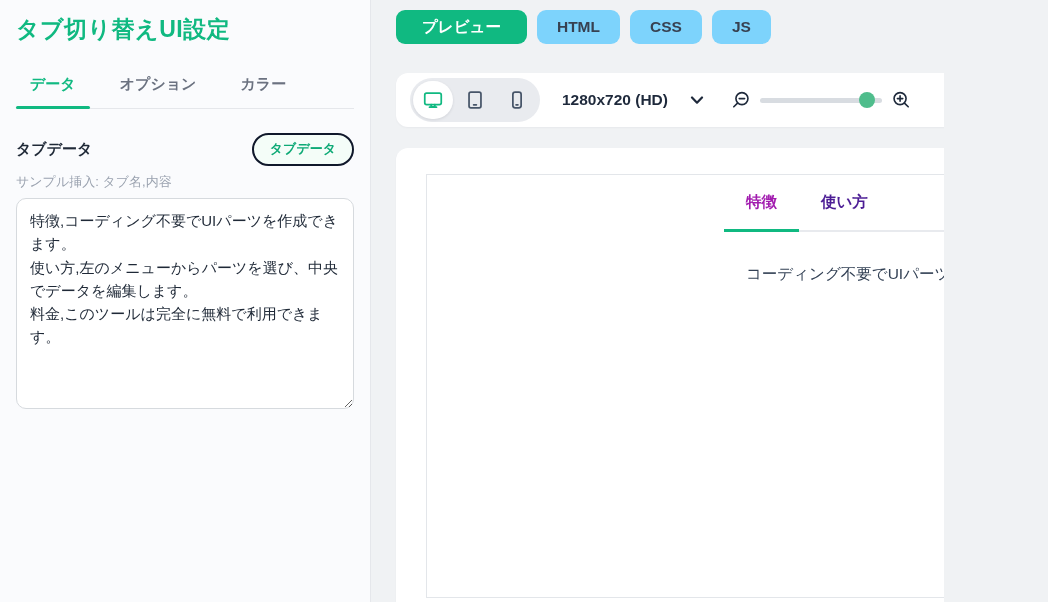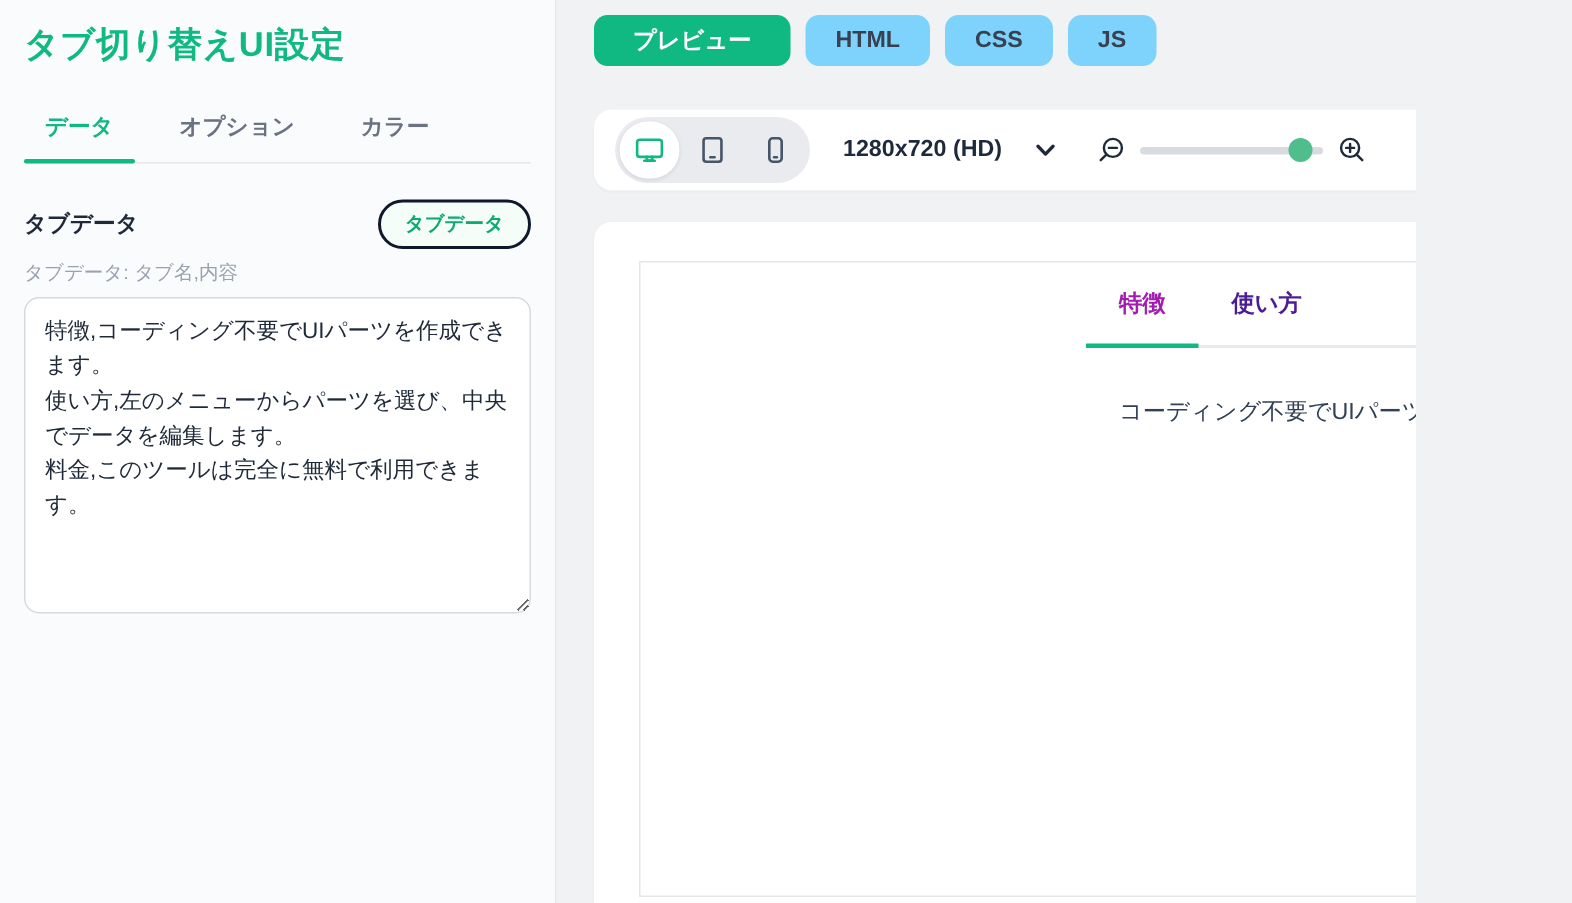--- a/index.html
+++ b/index.html
@@ -113,21 +113,21 @@
       <div class="side-tab active">データ</div>
       <div class="side-tab">オプション</div>
       <div class="side-tab">カラー</div>
     </nav>
 
     <div class="field-head">
       <span class="field-label">タブデータ</span>
       <button class="sample-btn">タブデータ</button>
     </div>
 
-    <p class="hint">タブデータ: タブ名,内容</p>
+    <p class="hint">サンプル挿入: タブ名,内容</p>
 
     <textarea class="data-textarea" spellcheck="false" style="">特徴,コーディング不要でUIパーツを作成できます。
 使い方,左のメニューからパーツを選び、中央でデータを編集します。
 料金,このツールは完全に無料で利用できます。</textarea>
   </aside>
 
   <main class="main">
 
     <div class="view-tabs">
       <button class="vtab active">プレビュー</button>

